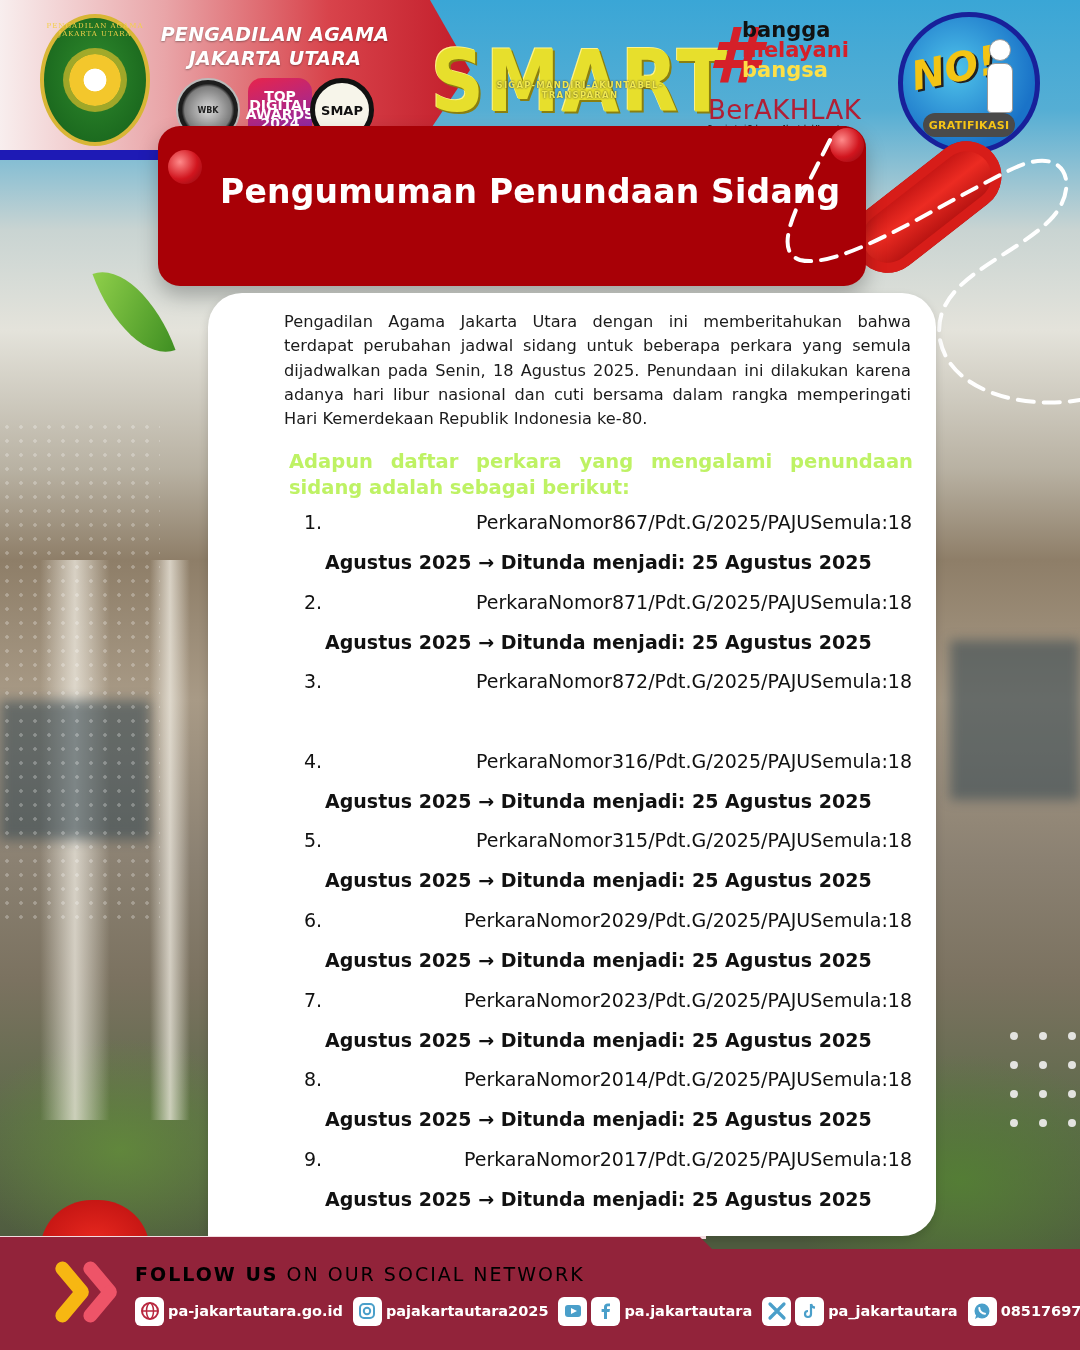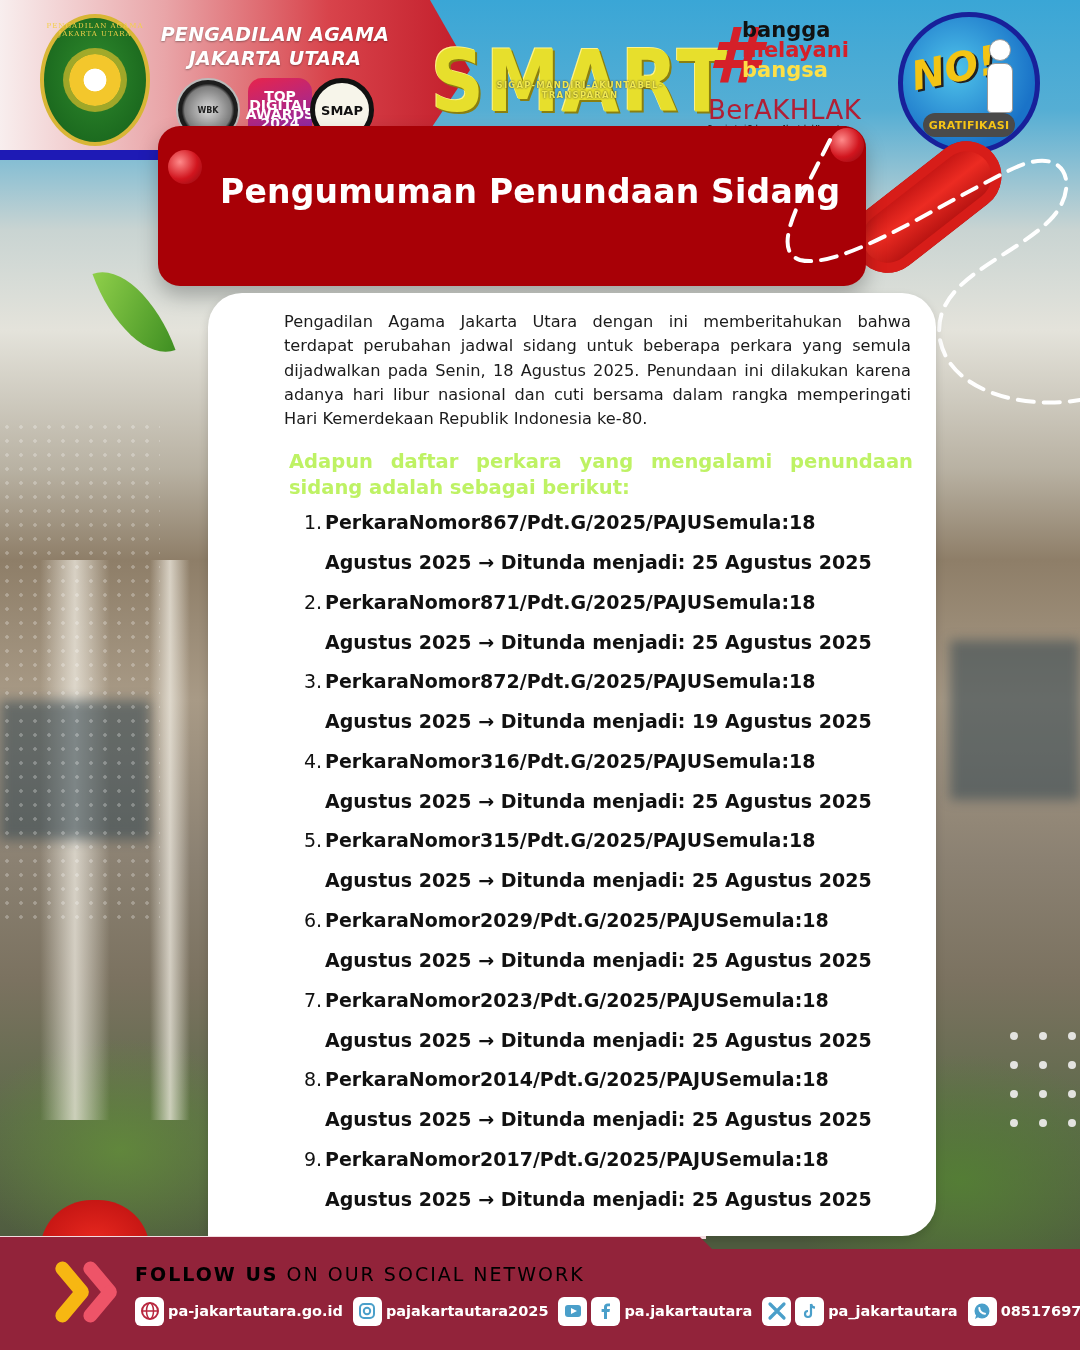--- a/index.html
+++ b/index.html
@@ -219,22 +219,22 @@
   }
   .case-item {
     position: relative; height: 79.6px;
     font-family: "DejaVu Sans", sans-serif; color: #111;
   }
   .case-num {
     position: absolute; left: 4px; top: 5px; font-size: 19px; font-weight: normal;
   }
   .case-line1 {
     position: absolute; left: 25px; top: 5px; width: 587px;
-    display: flex; justify-content: flex-start;
-    font-size: 19px; font-weight: bold; white-space: nowrap;
+    display: flex; justify-content: flex-end;
+    font-size: 19px; font-weight: normal; white-space: nowrap;
   }
   .case-line2 {
     position: absolute; left: 25px; top: 45px;
     font-size: 19px; font-weight: bold; white-space: nowrap;
   }
 
   
   .footer {
     position: absolute; left: 0; top: 1237px; width: 1080px; height: 113px;
     background: #92233a;
@@ -413,21 +413,20 @@
   </li>
   <li class="case-item">
     <span class="case-num">3.</span>
     <div class="case-line1">
       <span>Perkara</span>
       <span>Nomor</span>
       <span>872/Pdt.G/2025/PAJU</span>
       <span>Semula:</span>
       <span>18</span>
     </div>
-    <div class="case-line2">Agustus 2025 → Ditunda menjadi: 19 Agustus 2025</div>
   </li>
   <li class="case-item">
     <span class="case-num">4.</span>
     <div class="case-line1">
       <span>Perkara</span>
       <span>Nomor</span>
       <span>316/Pdt.G/2025/PAJU</span>
       <span>Semula:</span>
       <span>18</span>
     </div>

